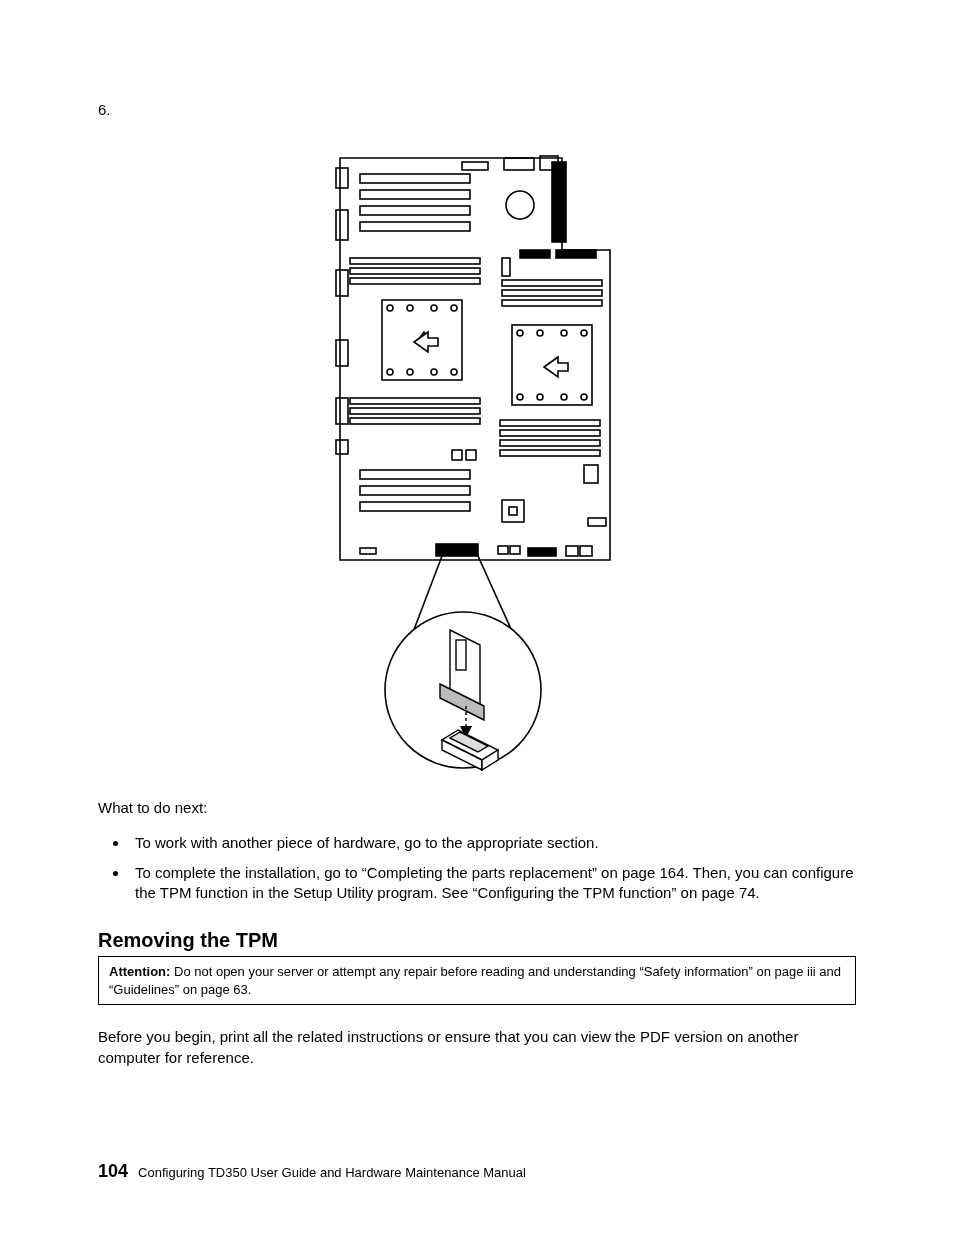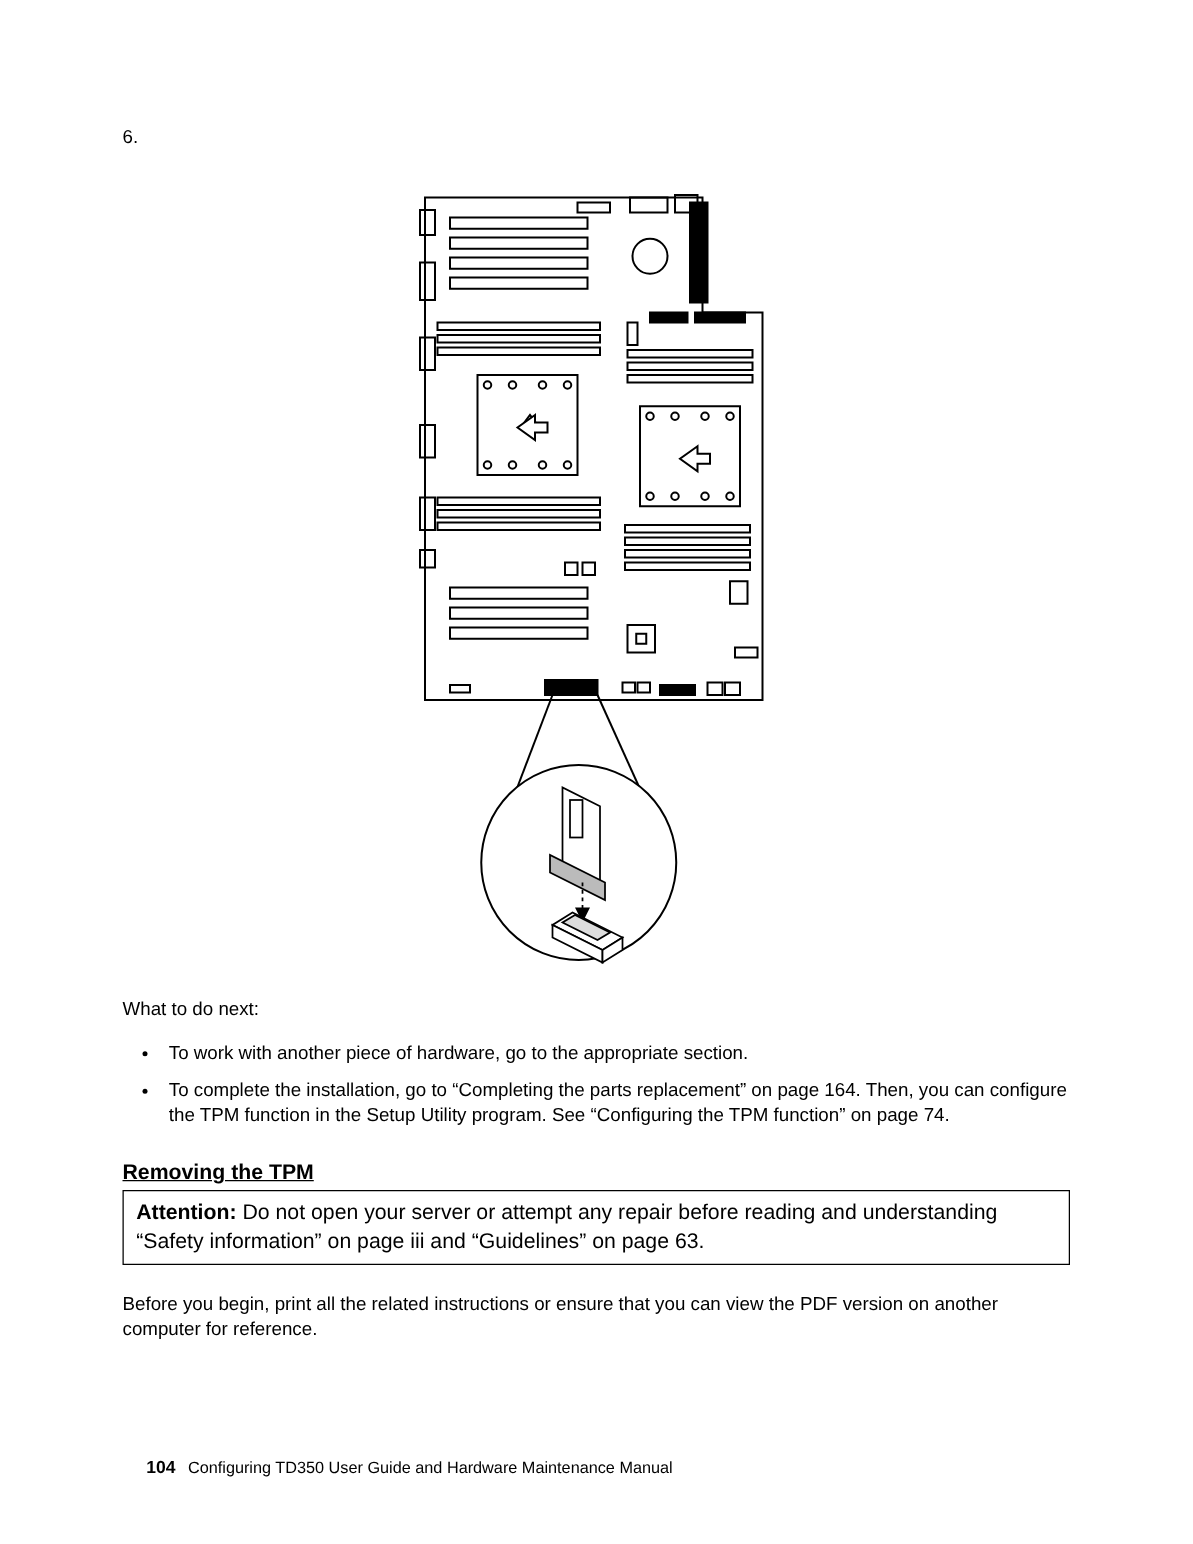--- a/index.html
+++ b/index.html
@@ -11,29 +11,29 @@
     position:relative;
   }
   .step{display:flex;margin:0 0 30px 0;}
   .step-num{width:24px;flex:0 0 24px;}
   .figure-wrap{width:100%;text-align:center;margin:0 0 18px 0;}
   .board-svg{display:block;margin:0 auto;}
   .fig-cap{font-style:italic;font-size:14px;margin:14px 0 28px 36px;}
   .subhead{font-weight:normal;margin:0 0 14px 0;}
   ul.bullets{margin:0 0 24px 0;padding:0 0 0 18px;}
   ul.bullets li{margin:0 0 10px 13px;padding-left:6px;}
-  h3.section{font-size:17px;font-weight:bold;margin:0 0 2px 0;text-decoration:underline;}
+  h3.section{font-size:20px;font-weight:bold;margin:0 0 2px 0;}
   .attention-box{
     border:1.5px solid #000;padding:6px 10px;margin:0 0 22px 0;
-    font-size:17px;line-height:1.35;
+    font-size:13px;line-height:1.35;
   }
   .footer{
     position:absolute;left:98px;bottom:52px;font-size:13px;
   }
-  .footer b{font-weight:bold;margin-right:10px;font-size:14px;margin-left:19px;}
+  .footer b{font-weight:bold;margin-right:10px;font-size:18px;}
 </style>
 </head>
 <body>
 
 <div class="page">
 
   <div class="step">
     <div class="step-num">6.</div>
   </div>
 

